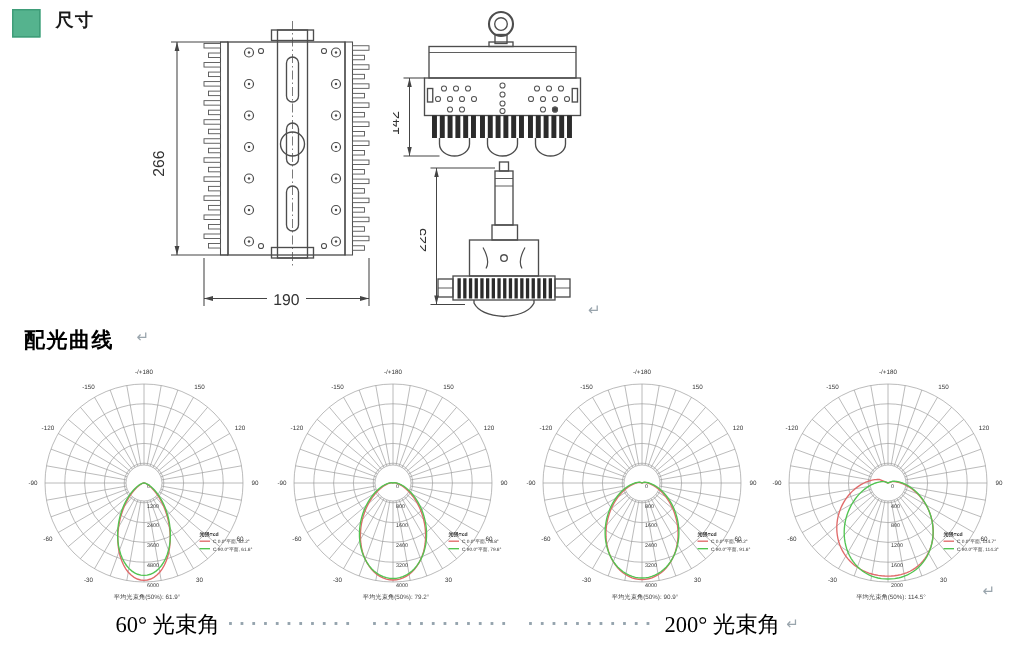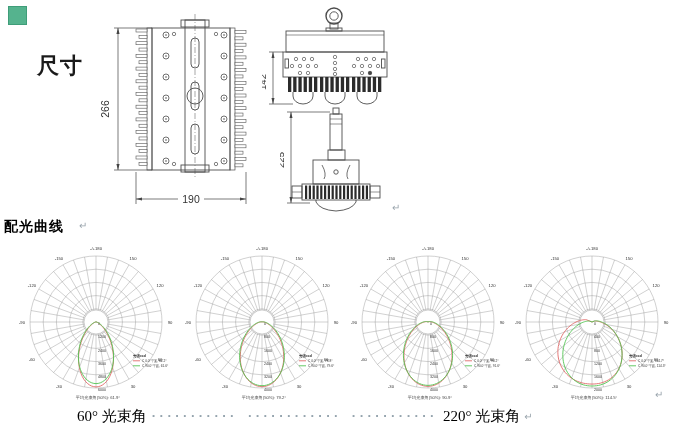--- a/index.html
+++ b/index.html
@@ -1,20 +1,20 @@
 <!DOCTYPE html>
 <html><head>
 <meta charset="utf-8">
 <style>
   html,body{margin:0;padding:0;background:#e8e8e8;}
   .page{position:relative;width:681px;height:432px;background:#ffffff;overflow:hidden;
         font-family:"Liberation Sans",sans-serif;color:#111;}
   .abs{position:absolute;}
-  .sec-title{font-weight:bold;font-size:22px;color:#1a1a1a;letter-spacing:1px;
-             font-family:"Liberation Sans",sans-serif;margin-top:46px;}
+  .sec-title{font-weight:bold;font-size:12px;color:#1a1a1a;letter-spacing:1px;
+             font-family:"Liberation Sans",sans-serif;}
   .bullet{width:19px;height:19px;background:#55b38e;border:1px solid #3f9d79;box-sizing:border-box;}
   .curves-title{font-weight:bold;font-size:14px;color:#000;letter-spacing:1px;}
   .ret{color:#9aa5ad;font-size:10px;line-height:10px;}
   .cap-row{display:flex;align-items:center;padding-left:77px;width:629px;}
   .cap{font-family:"Liberation Serif",serif;font-size:15px;color:#000;white-space:nowrap;}
   .dots{font-size:13px;font-weight:bold;color:#94a3ad;letter-spacing:3.5px;white-space:nowrap;
         margin:0 5px;transform:translateY(-1px);}
   svg text{font-family:"Liberation Sans",sans-serif;}
   .dimnum{font-size:10.5px;fill:#333;}
 </style>
@@ -260,21 +260,21 @@
       <line x1="11" y1="6" x2="11" y2="97"></line>
       <line x1="30" y1="97" x2="7" y2="97"></line>
     </g>
     <polygon points="11,6 9.5,12 12.5,12" fill="#444"></polygon>
     <polygon points="11,97 9.5,91 12.5,91" fill="#444"></polygon>
     <text transform="translate(4,54) rotate(-90)" text-anchor="middle" font-size="9.5" fill="#333">225</text>
   </svg>
 
   <span class="abs ret" style="left:392px;top:203px;">↵</span>
 
-  <div class="abs" style="left:4px;top:218px;display:flex;align-items:flex-start;gap:15px;justify-content:center;">
+  <div class="abs" style="left:16px;top:218px;display:flex;align-items:flex-start;gap:15px;justify-content:center;">
     <span class="curves-title">配光曲线</span>
     <span class="ret" style="margin-top:3px;">↵</span>
   </div>
 
   <div class="abs" style="left:16px;top:246px;"><svg width="160" height="164" viewBox="0 0 160 164">
         <g stroke="#999" stroke-width="0.45" fill="none">
           <circle cx="80" cy="76" r="12"></circle>
           <circle cx="80" cy="76" r="13.2"></circle>
           <circle cx="80" cy="76" r="26.4"></circle>
           <circle cx="80" cy="76" r="39.6"></circle>
@@ -557,17 +557,17 @@
         <text x="82" y="153" text-anchor="middle" font-size="4.2" fill="#444">平均光束角(50%): 114.5°</text>
       </svg></div>
 
   <span class="abs ret" style="left:655px;top:390px;">↵</span>
 
   <div class="abs cap-row" style="left:0;top:407px;">
     <span class="cap">60° 光束角</span>
     <span class="dots">···········</span>
     <span class="dots">············</span>
     <span class="dots">···········</span>
-    <span class="cap">220° 光束角</span>
+    <span class="cap">200° 光束角</span>
     <span class="ret" style="margin-left:4px;">↵</span>
   </div>
 
 </div>
 
 </body></html>

